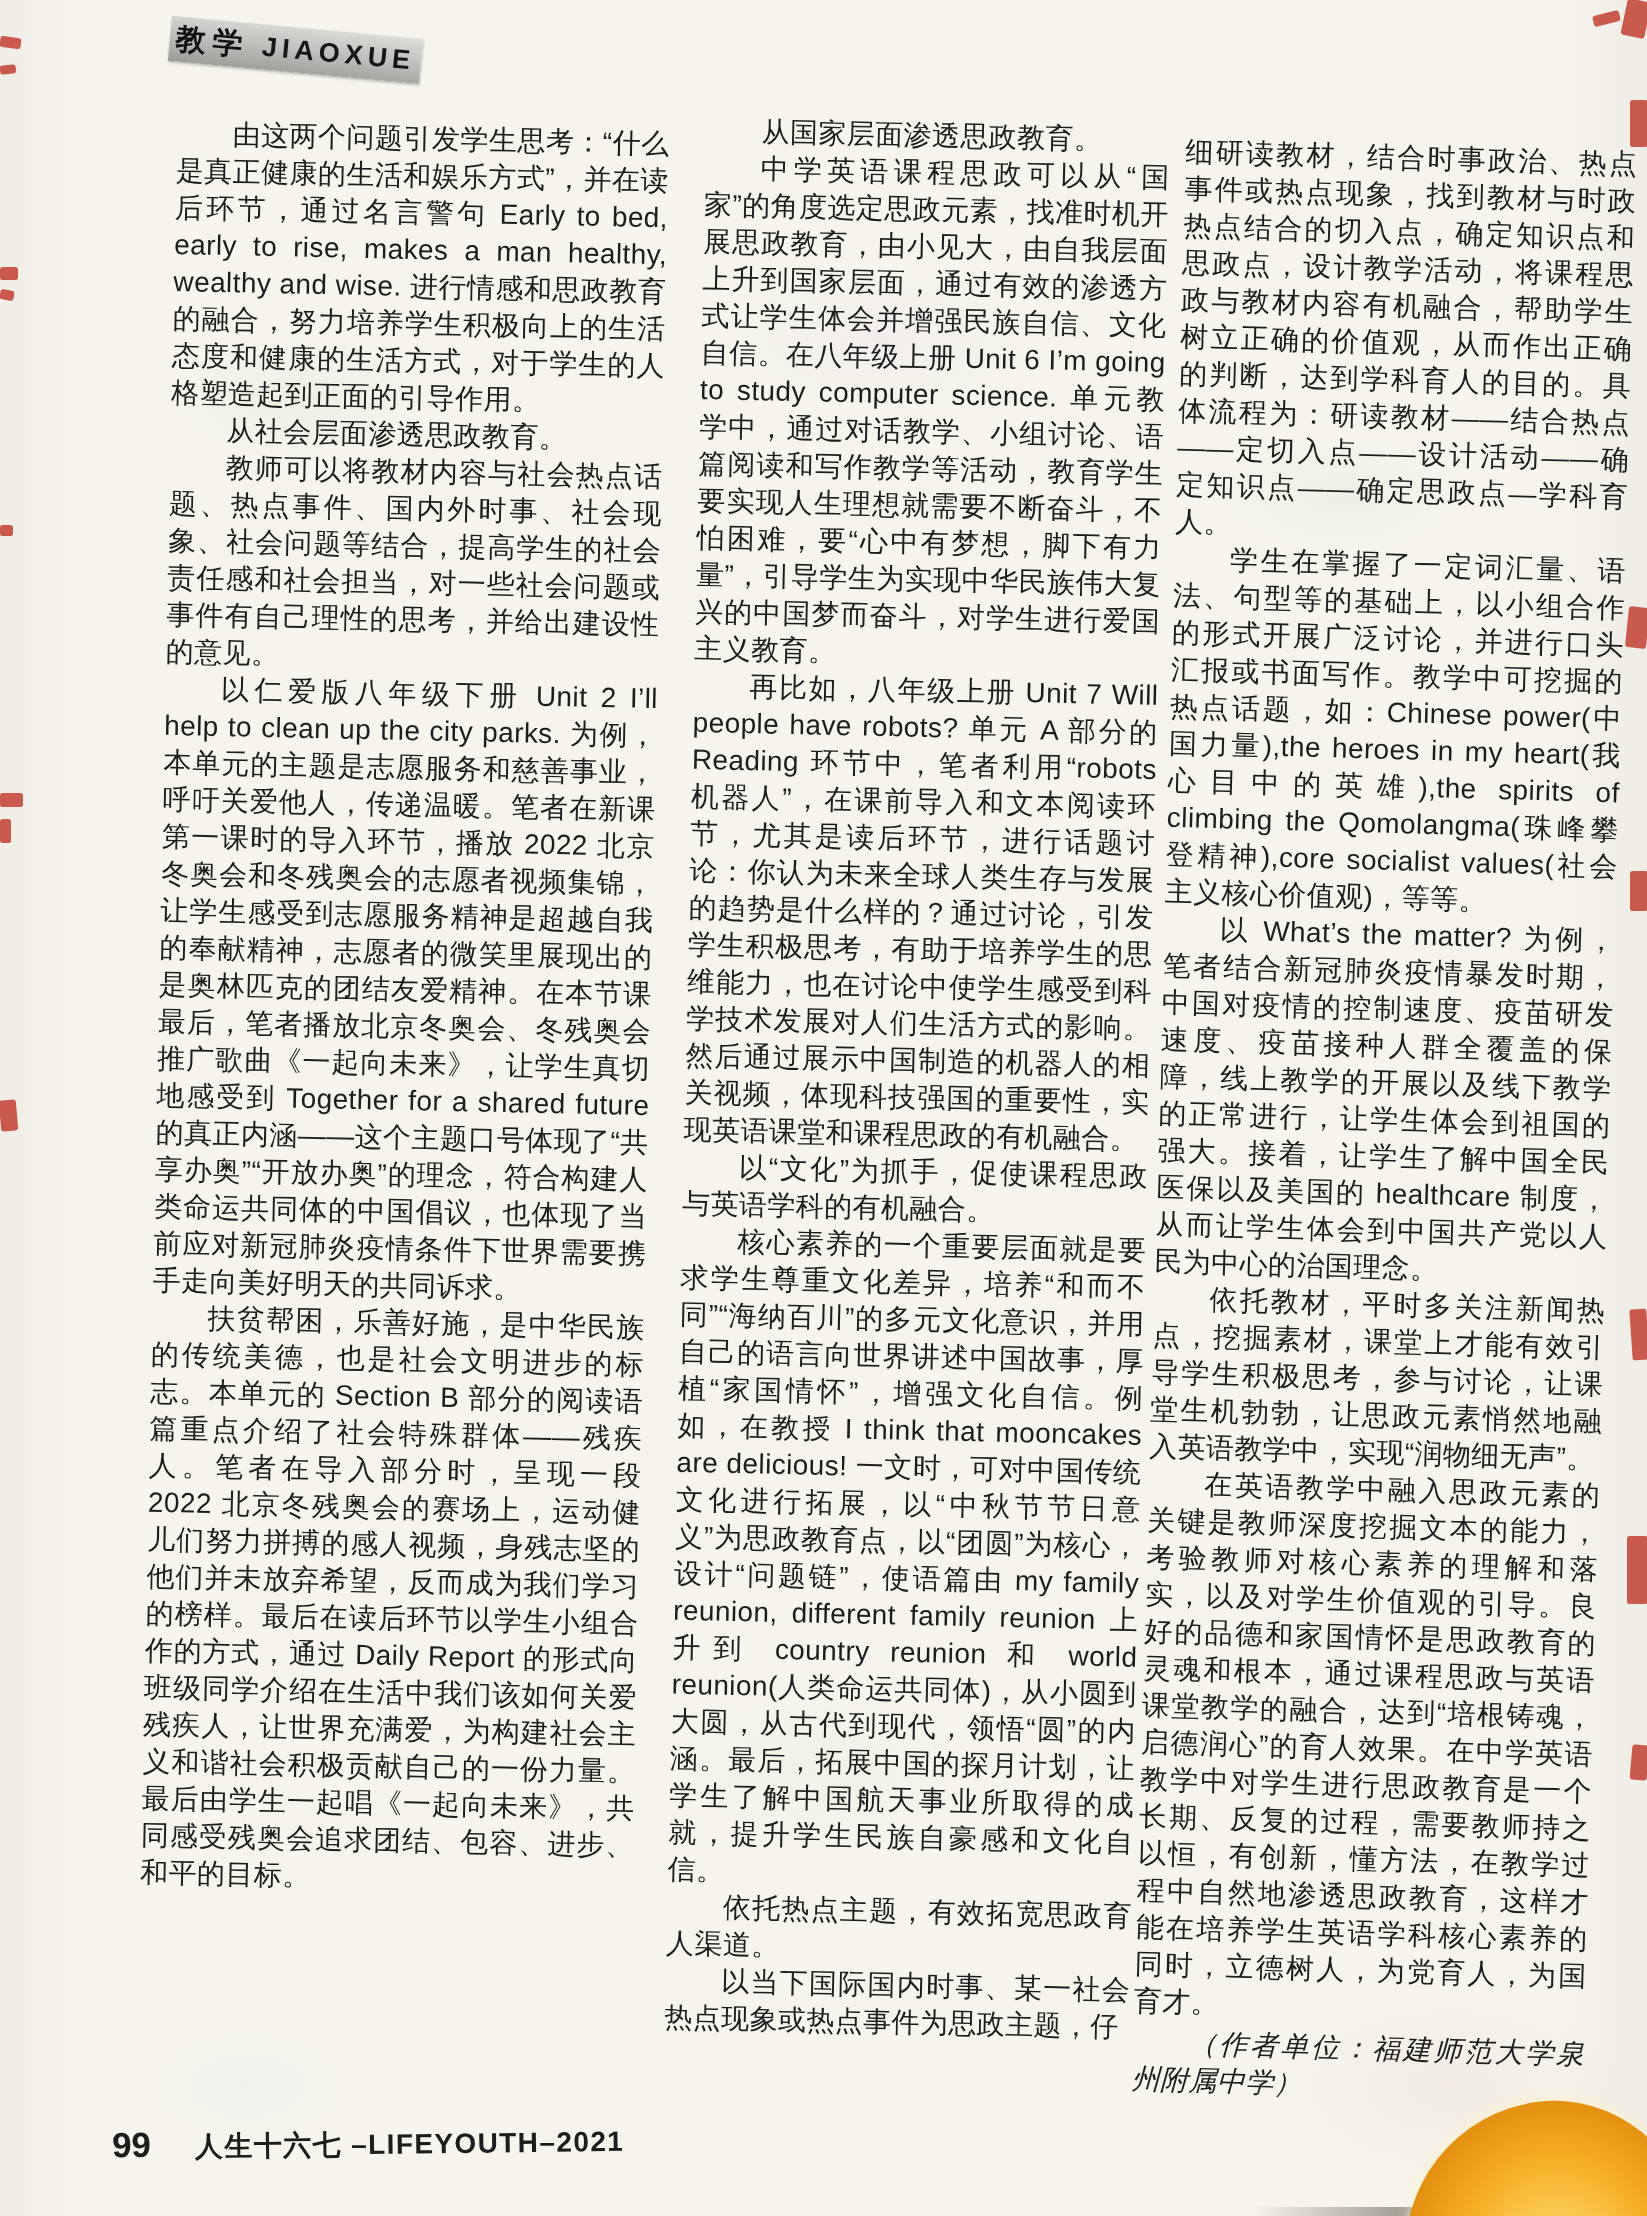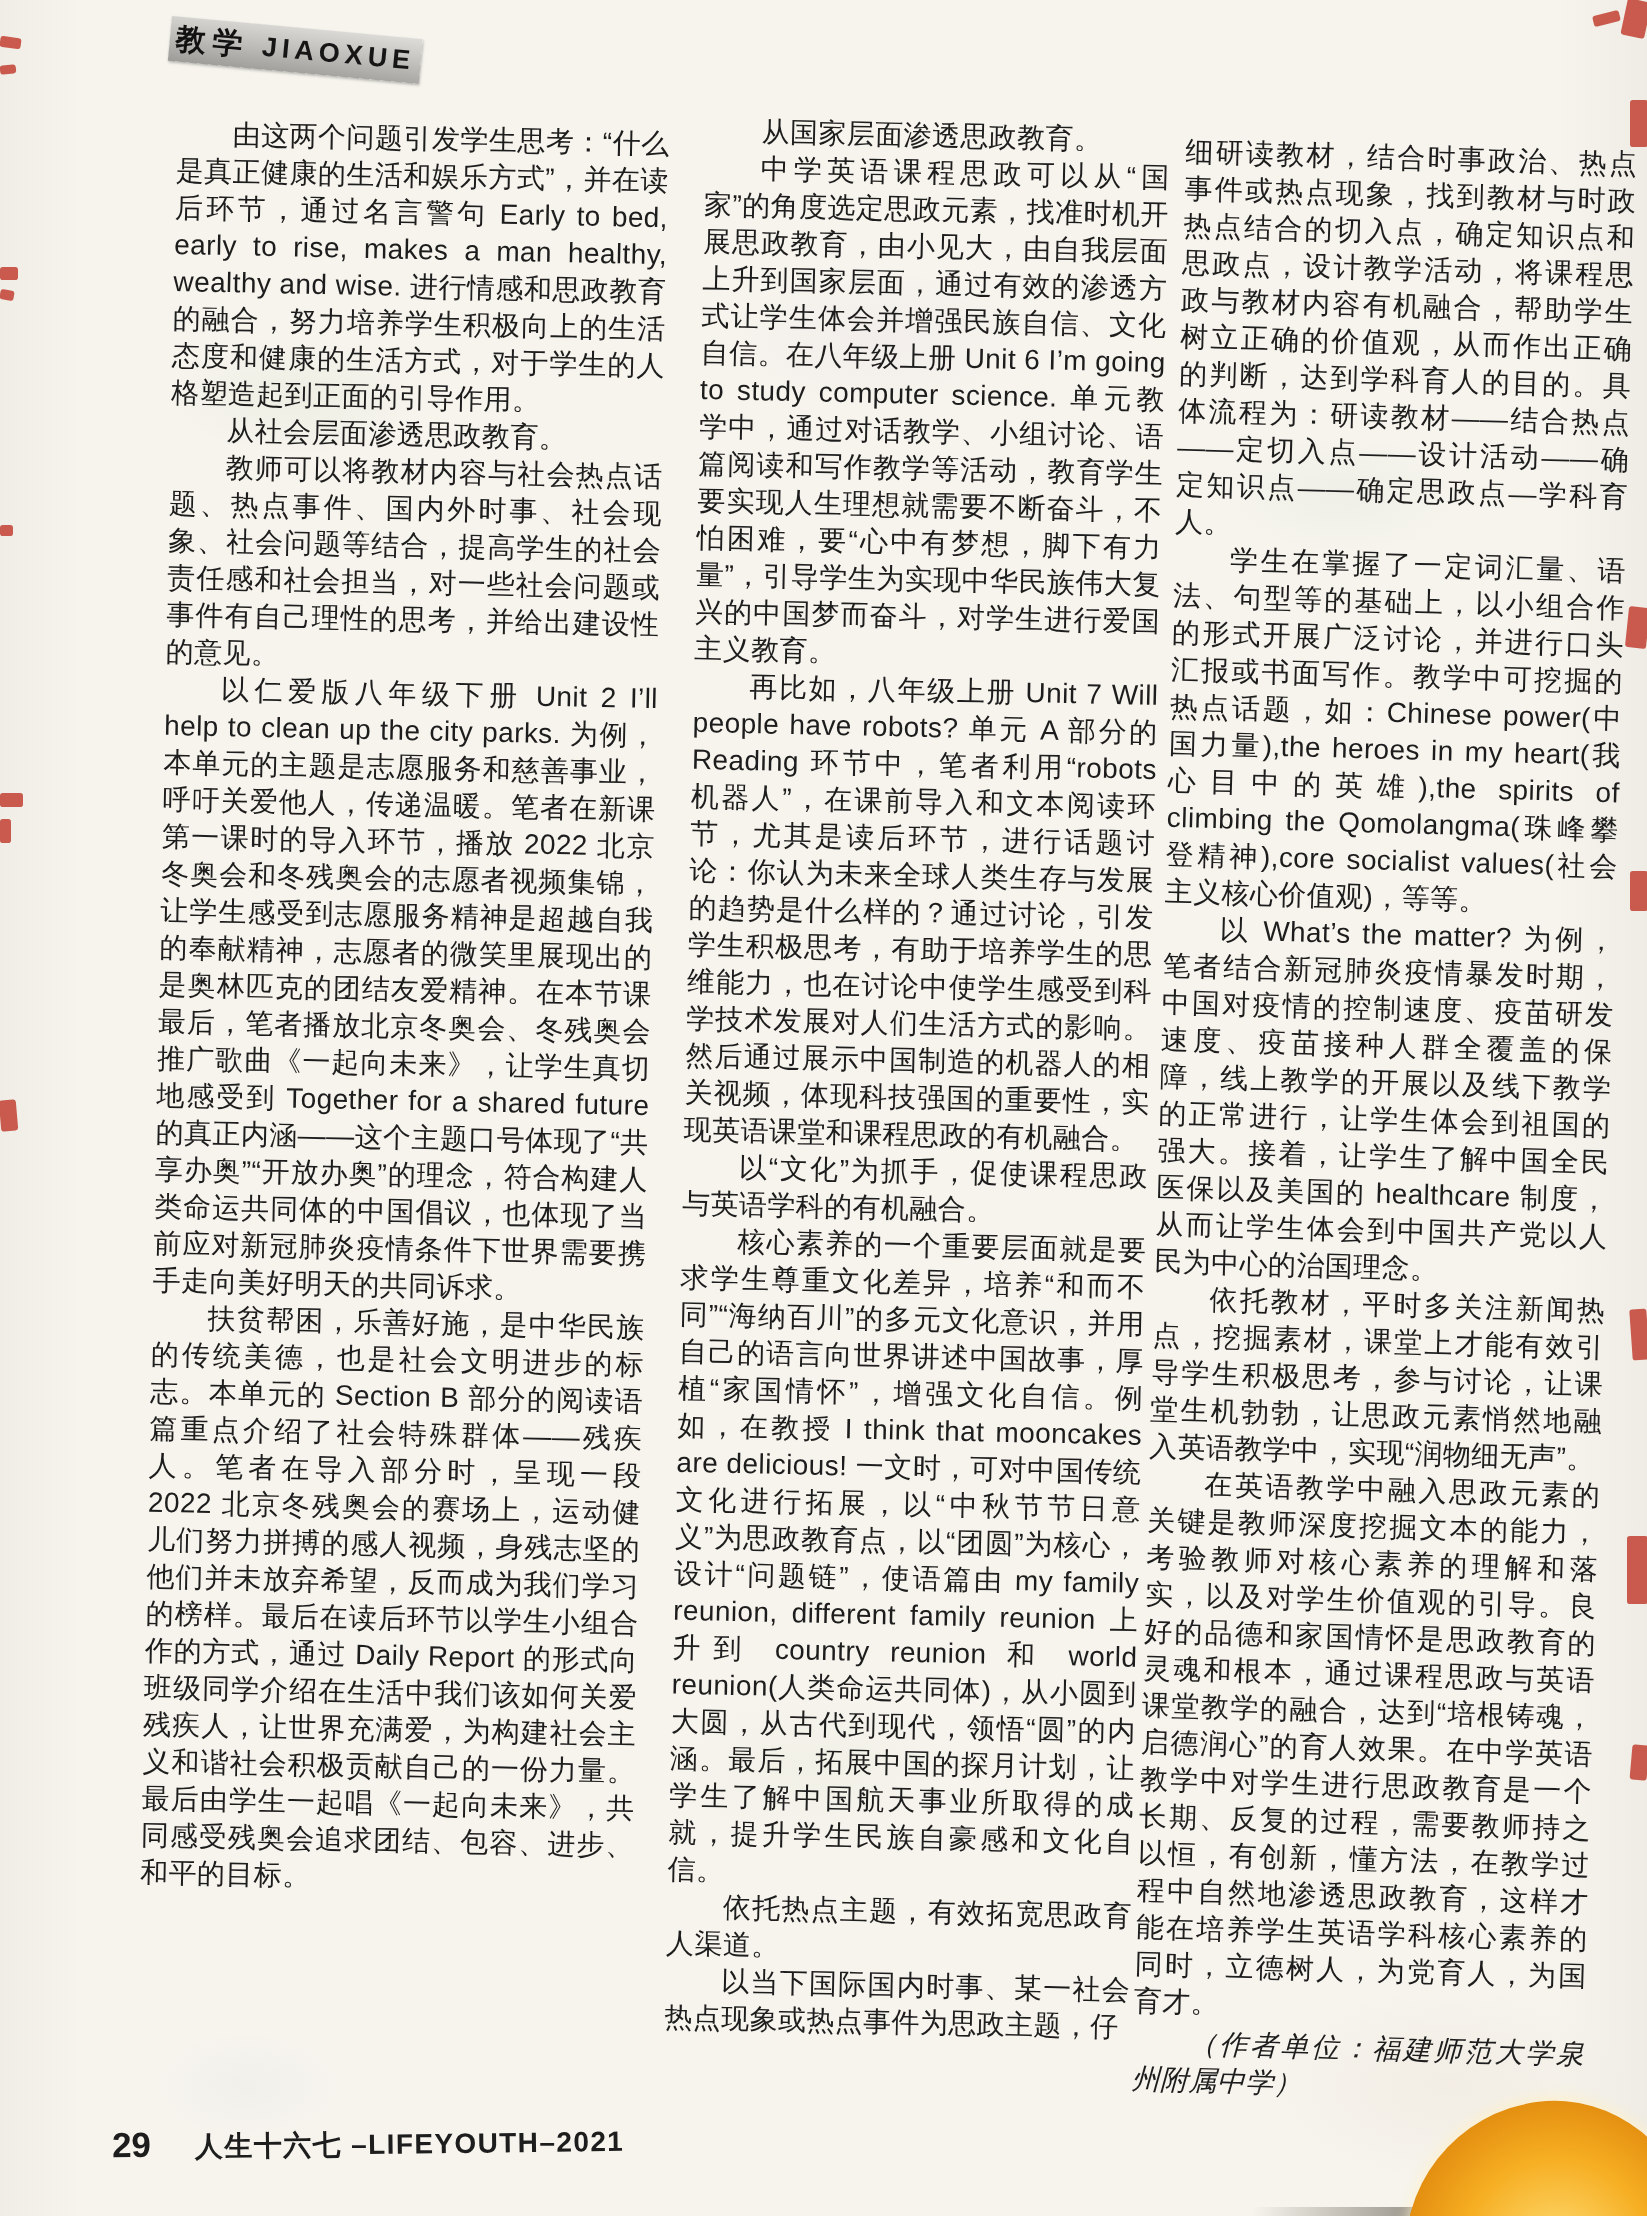--- a/index.html
+++ b/index.html
@@ -95,21 +95,21 @@
   <div class="col col3">
     <p>细研读教材，结合时事政治、热点事件或热点现象，找到教材与时政热点结合的切入点，确定知识点和思政点，设计教学活动，将课程思政与教材内容有机融合，帮助学生树立正确的价值观，从而作出正确的判断，达到学科育人的目的。具体流程为：研读教材——结合热点——定切入点——设计活动——确定知识点——确定思政点—学科育人。</p>
     <p class="indent">学生在掌握了一定词汇量、语法、句型等的基础上，以小组合作的形式开展广泛讨论，并进行口头汇报或书面写作。教学中可挖掘的热点话题，如：Chinese power(中国力量),the heroes in my heart(我心目中的英雄),the spirits of climbing the Qomolangma(珠峰攀登精神),core socialist values(社会主义核心价值观)，等等。</p>
     <p class="indent">以 What’s the matter? 为例，笔者结合新冠肺炎疫情暴发时期，中国对疫情的控制速度、疫苗研发速度、疫苗接种人群全覆盖的保障，线上教学的开展以及线下教学的正常进行，让学生体会到祖国的强大。接着，让学生了解中国全民医保以及美国的 healthcare 制度，从而让学生体会到中国共产党以人民为中心的治国理念。</p>
     <p class="indent">依托教材，平时多关注新闻热点，挖掘素材，课堂上才能有效引导学生积极思考，参与讨论，让课堂生机勃勃，让思政元素悄然地融入英语教学中，实现“润物细无声”。</p>
     <p class="indent">在英语教学中融入思政元素的关键是教师深度挖掘文本的能力，考验教师对核心素养的理解和落实，以及对学生价值观的引导。良好的品德和家国情怀是思政教育的灵魂和根本，通过课程思政与英语课堂教学的融合，达到“培根铸魂，启德润心”的育人效果。在中学英语教学中对学生进行思政教育是一个长期、反复的过程，需要教师持之以恒，有创新，懂方法，在教学过程中自然地渗透思政教育，这样才能在培养学生英语学科核心素养的同时，立德树人，为党育人，为国育才。</p>
     <p class="author">（作者单位：福建师范大学泉州附属中学）</p>
   </div>
 
   <div class="footer">
-    <span class="pagenum">29</span>
+    <span class="pagenum">99</span>
     <span class="journal">人生十六七 –LIFEYOUTH–2021</span>
   </div>
 
   <div class="redmark" style="left:0;top:37px;width:21px;height:11.3px;transform:rotate(8deg);"></div>
   <div class="redmark" style="left:0;top:65px;width:15.6px;height:9.2px;transform:rotate(-6deg);"></div>
   <div class="redmark" style="left:0;top:267px;width:18.4px;height:12.7px;"></div>
   <div class="redmark" style="left:0;top:290px;width:14px;height:10px;transform:rotate(10deg);"></div>
   <div class="redmark" style="left:0;top:525px;width:12.7px;height:10.6px;"></div>
   <div class="redmark" style="left:0;top:793px;width:22.6px;height:14px;"></div>
   <div class="redmark" style="left:0;top:819px;width:11.3px;height:24px;"></div>

